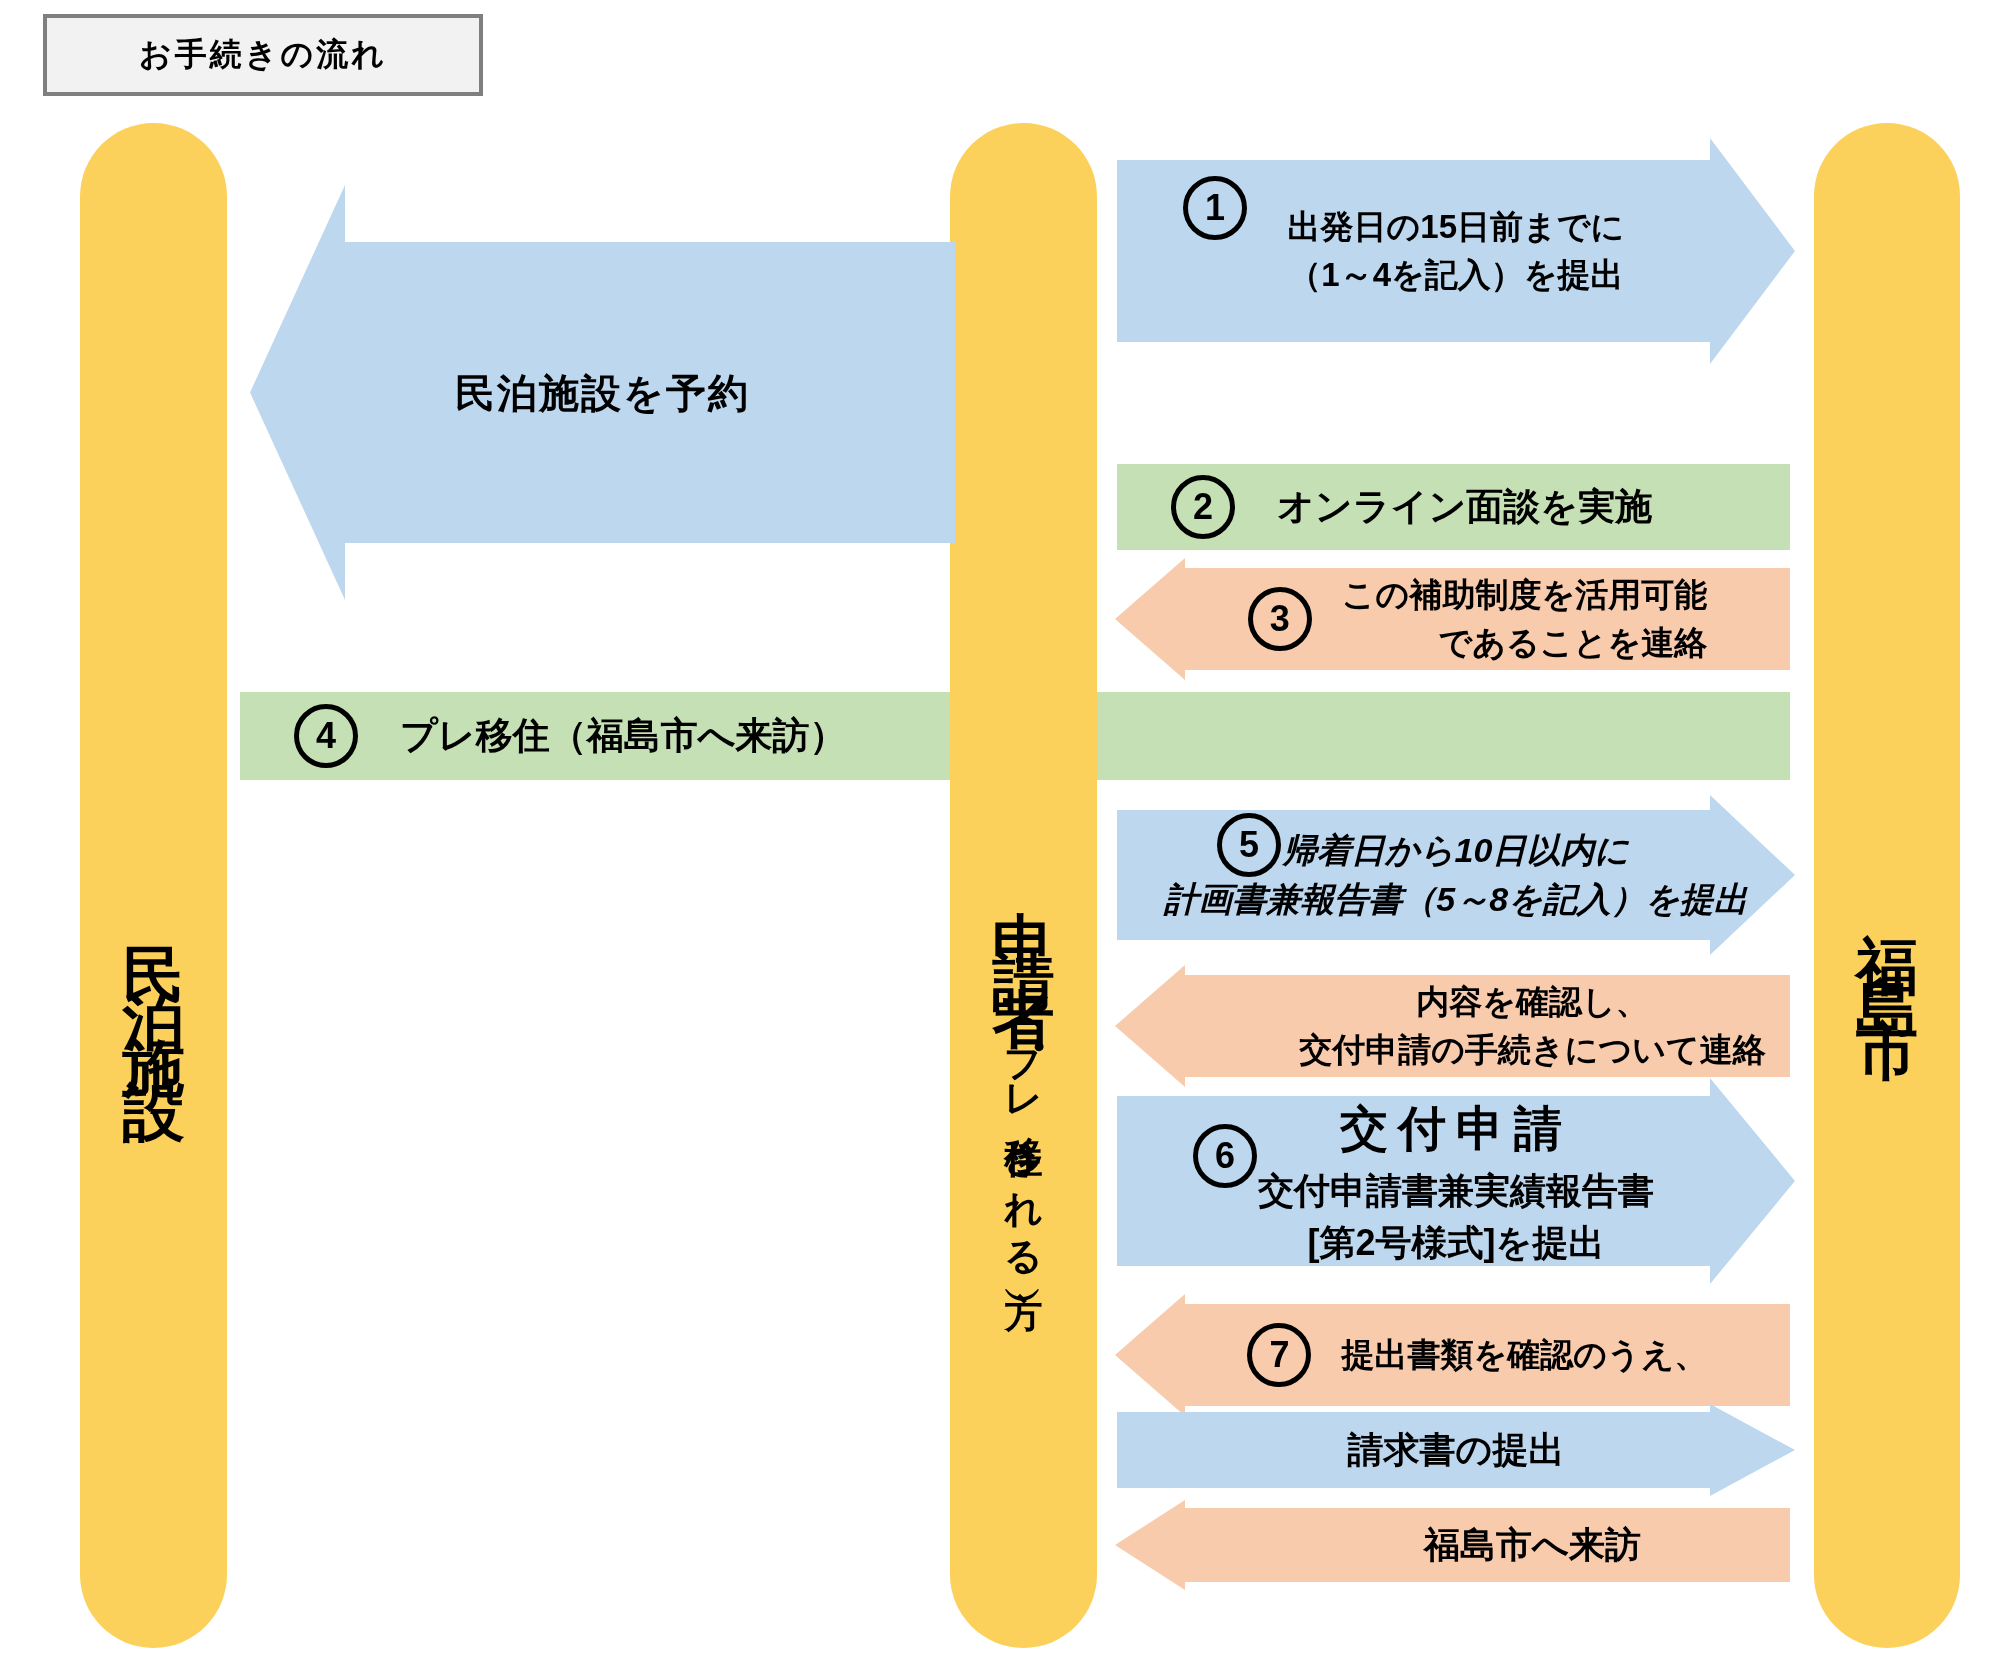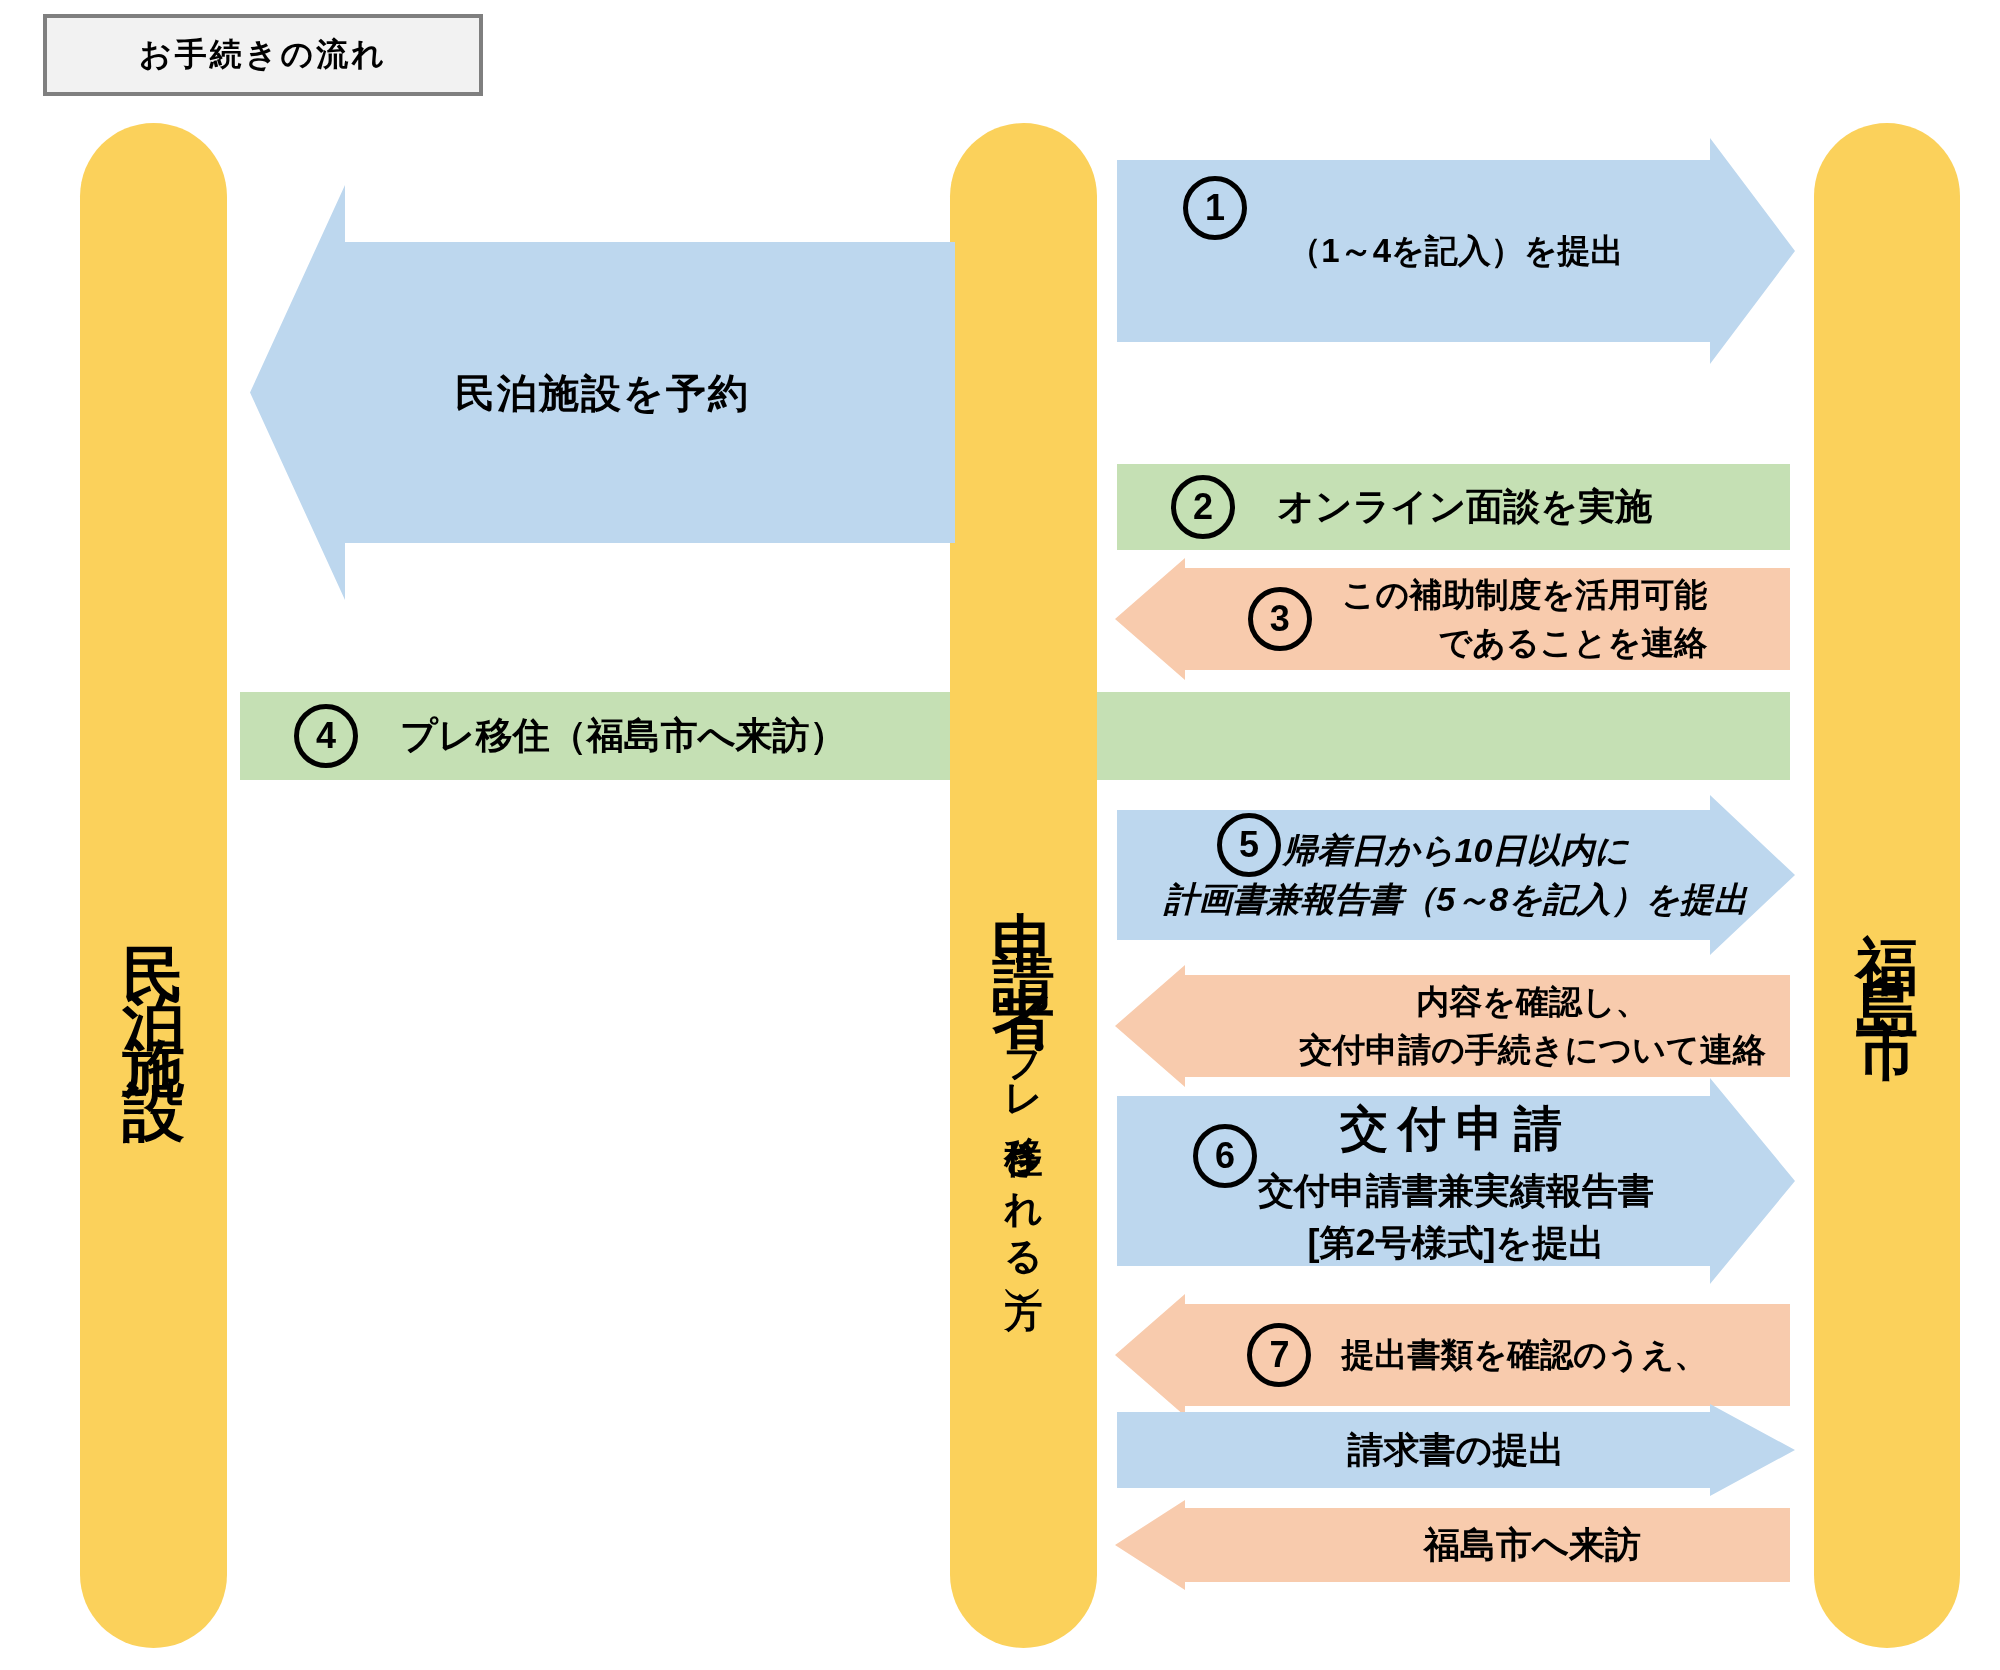--- a/index.html
+++ b/index.html
@@ -124,20 +124,21 @@
 
   <div class="arrow left-dir blue" id="reserve">
     <div class="lines">
       <div>民泊施設を予約</div>
     </div>
   </div>
 
   <div class="arrow right blue" id="r0">
     <span class="num">1</span>
     <div class="lines pad-r">
+      <div>出発日の15日前までに</div>
       <div>（1～4を記入）を提出</div>
     </div>
   </div>
 
 
   <div class="band green" id="r2" style="z-index:3">
     <div class="band-row">
       <span class="num">2</span>
       <span>オンライン面談を実施</span>
     </div>

